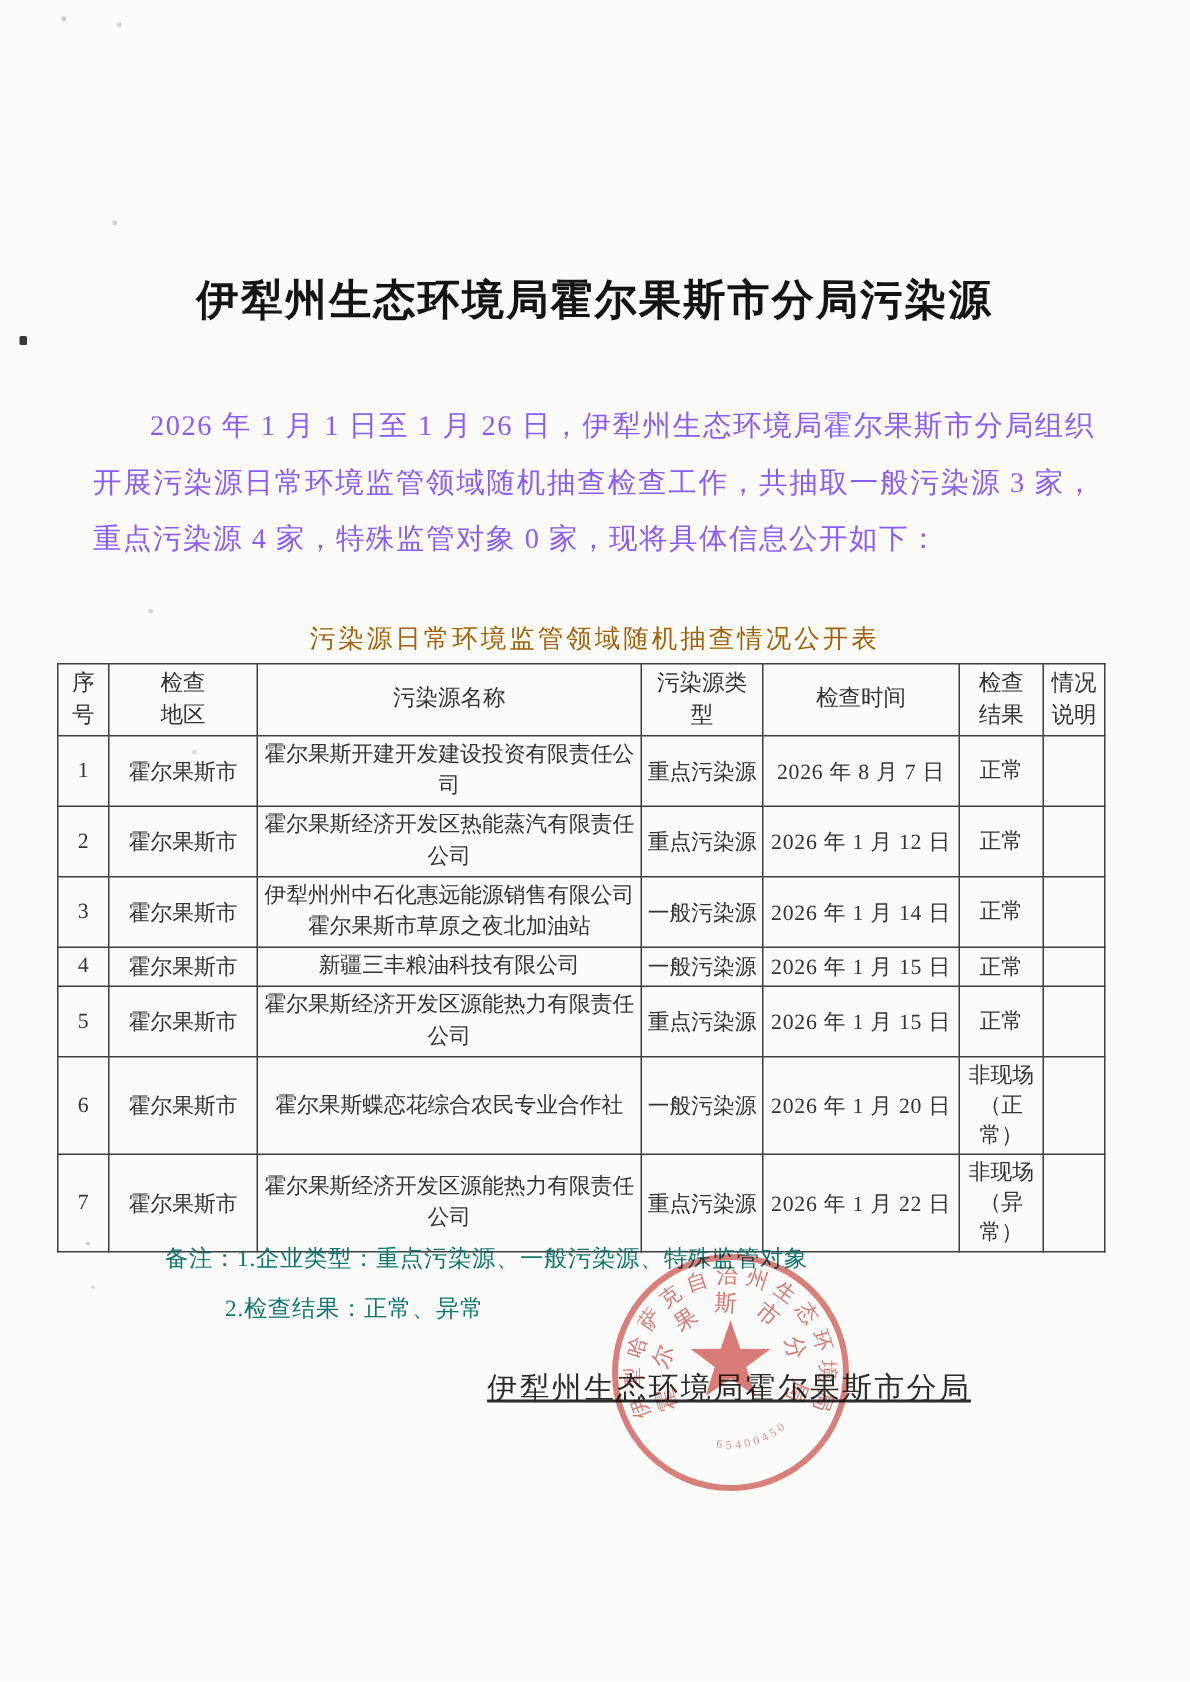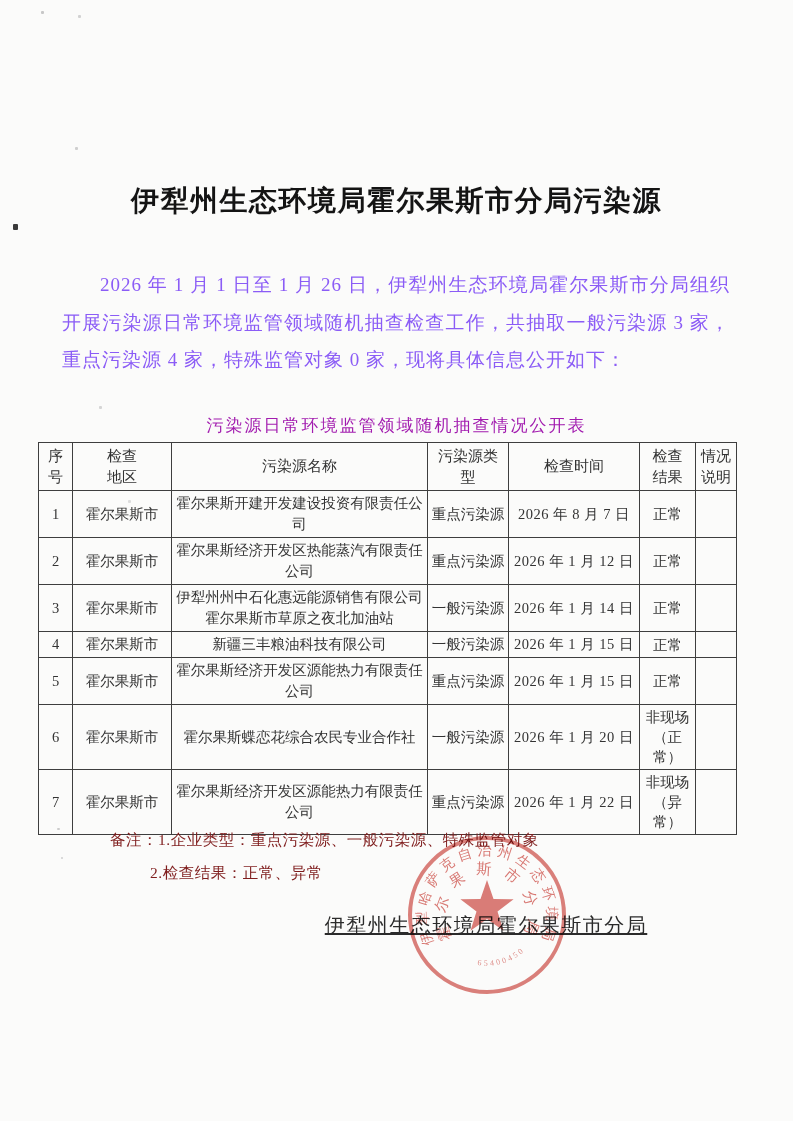--- a/index.html
+++ b/index.html
@@ -19,21 +19,21 @@
     text-align:center;font-weight:700;font-size:28px;line-height:42px;
     letter-spacing:1.5px;color:#141414;
   }
   .intro{
     position:absolute;top:266px;left:62px;width:668px;margin:0;
     font-size:19px;line-height:37.5px;letter-spacing:1px;
     text-indent:2em;text-align:justify;color:#8b5cf6;
   }
   .table-title{
     position:absolute;top:414px;left:0;width:100%;
-    text-align:center;font-size:17px;letter-spacing:2px;color:#a21caf;
+    text-align:center;font-size:17px;letter-spacing:2px;color:#a16207;
   }
   table.grid{
     position:absolute;top:442px;left:38px;width:698px;
     border-collapse:collapse;table-layout:fixed;
   }
   table.grid th,table.grid td{
     border:1px solid #3e3e3e;
     font-weight:normal;vertical-align:middle;
     padding:2px 3px;color:#333;
   }
@@ -43,21 +43,21 @@
   table.grid td{font-size:14.5px;text-align:center;}
   td.name-cell{text-align:left;padding:2px 8px;font-size:15px;line-height:21px;}
   td.date-cell{white-space:nowrap;letter-spacing:.5px;}
   td.result-cell{white-space:pre-line;line-height:20px;}
   tr.h-head{height:48px;}
   tr.h-tall{height:44px;}
   tr.h-short{height:26px;}
 
   .notes{
     position:absolute;top:829px;left:110px;width:560px;
-    font-size:15.5px;color:#7f1d1d;letter-spacing:.5px;
+    font-size:15.5px;color:#0f766e;letter-spacing:.5px;
   }
   .note-line{line-height:21px;margin-bottom:12px;white-space:nowrap;}
   .note-label{display:inline-block;}
   .note-indent{margin-left:40px;}
 
   .signature{
     position:absolute;top:912px;left:180px;width:612px;text-align:center;
   }
   .sig-org{font-size:20px;letter-spacing:1.5px;color:#2b2b2b;text-decoration:underline;}
   .sig-date{font-size:18.5px;letter-spacing:2px;margin-top:10px;color:#2b2b2b;}

